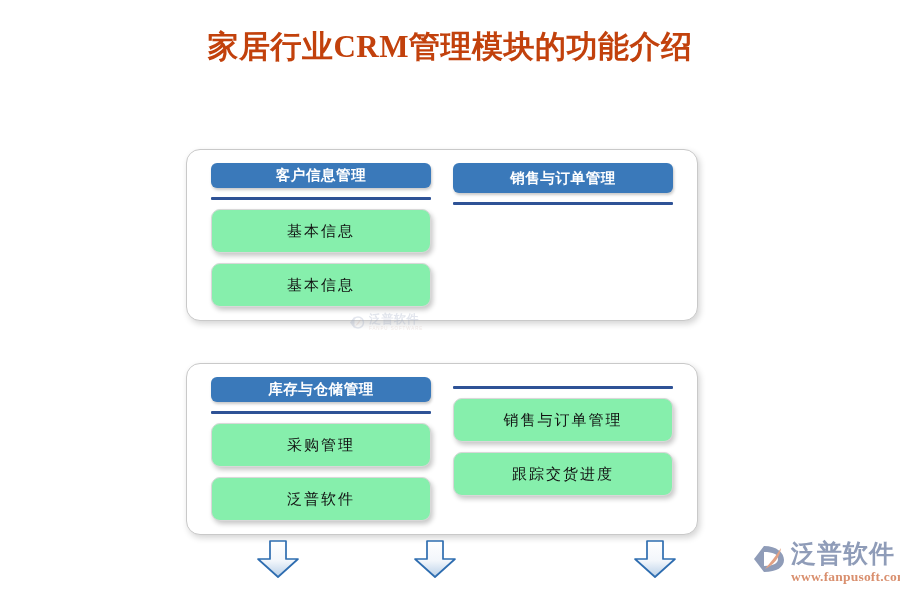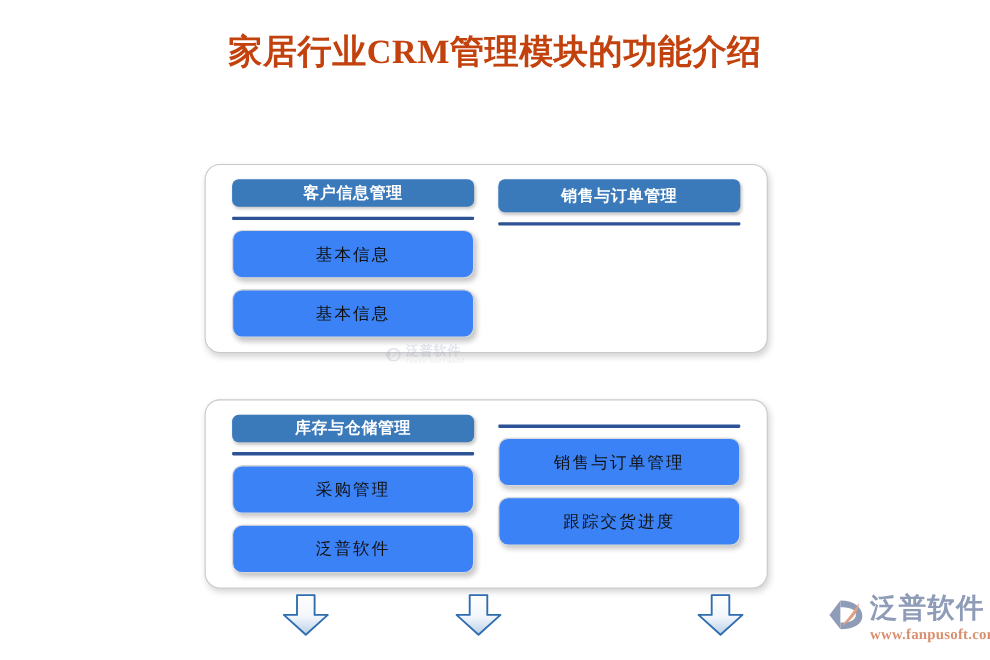--- a/index.html
+++ b/index.html
@@ -128,21 +128,21 @@
 
   
   .col-items {
     display: flex;
     flex-direction: column;
     gap: 10px;
     flex: 1 1 auto;
   }
   .item-box {
     height: 42px;
-    background: #3b82f6;
+    background: #86efac;
     border: 1px solid #d8d8d8;
     border-radius: 9px;
     display: flex;
     align-items: center;
     justify-content: center;
     font-size: 15px;
     color: #111111;
     letter-spacing: 2px;
     font-family: "Liberation Sans", "DejaVu Sans", sans-serif;
     box-shadow: 2px 3px 5px rgba(0,0,0,0.22);

